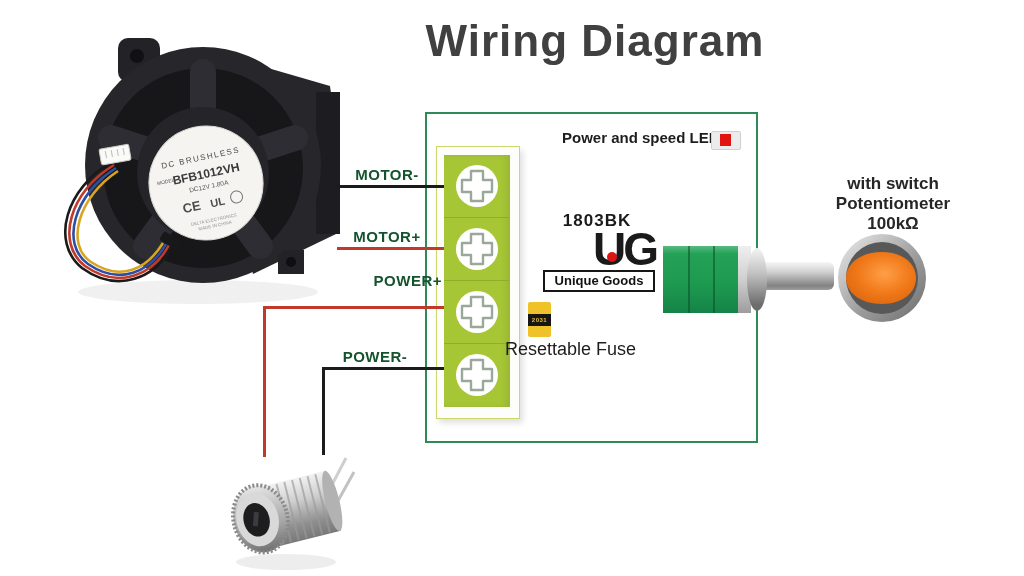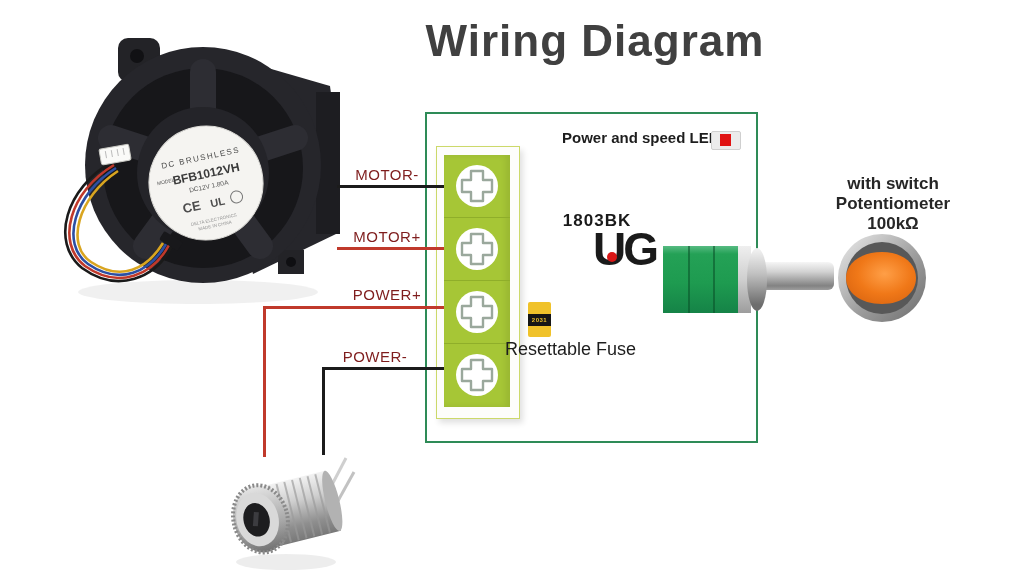--- a/index.html
+++ b/index.html
@@ -18,21 +18,21 @@
   
   .strip{left:436px;top:146px;width:82px;height:271px;background:#fdfdfb;border:1px solid #ccd96a;
          box-shadow:3px 4px 6px rgba(0,0,0,.12);z-index:2;}
   .lime{left:444px;top:155px;width:66px;height:252px;background:#a6c636;z-index:3;
         box-shadow:inset -4px 0 6px rgba(0,0,0,.08);}
   .cell{position:relative;width:66px;height:63px;border-bottom:1px solid #8fae2a;box-sizing:border-box;}
   .cell:last-child{border-bottom:none;}
   .screw{position:absolute;left:10px;top:8px;}
   
   .wire{z-index:6;}
-  .wlabel{width:110px;text-align:center;font-size:15px;font-weight:400;letter-spacing:.5px;color:#7f1d1d;z-index:6;}
+  .wlabel{width:110px;text-align:center;font-size:15px;font-weight:700;letter-spacing:.5px;color:#14532d;z-index:6;}
   
   .led-label{left:562px;top:129px;font-size:15px;font-weight:800;color:#1d1d1d;z-index:4;}
   .led-chip{left:711px;top:131px;width:28px;height:17px;background:#ececec;border:1px solid #cfcfcf;border-radius:2px;z-index:4;}
   .led-chip .die{position:absolute;left:8px;top:2px;width:11px;height:12px;background:#e01212;}
   
   .brand-model{left:538px;top:211px;width:118px;text-align:center;font-size:17px;font-weight:800;letter-spacing:1px;color:#1a1a1a;z-index:4;}
   .monogram{left:538px;top:226px;width:118px;text-align:right;font-size:46px;font-weight:900;
             letter-spacing:-3px;color:#1a1a1a;line-height:1;z-index:4;}
   .g-dot{left:607px;top:252px;width:10px;height:10px;border-radius:50%;background:#d81616;z-index:5;}
   .tagline{left:543px;top:270px;width:108px;height:18px;border:2px solid #161616;background:#fff;
@@ -151,38 +151,39 @@
     <div class="cell">
       <svg class="screw" width="46" height="46" viewBox="0 0 46 46">
         <circle cx="23" cy="23" r="21" fill="#fff"></circle>
         <path d="M17 8 h12 v9 h9 v12 h-9 v9 h-12 v-9 h-9 v-12 h9 z" fill="#fff" stroke="#9aa89c" stroke-width="2.4" stroke-linejoin="round"></path>
       </svg>
     </div>
   </div>
 
   <div class="abs wlabel" style="left:332px;top:166px;">MOTOR-</div>
   <div class="abs wlabel" style="left:332px;top:228px;">MOTOR+</div>
-  <div class="abs wlabel" style="left:332px;top:286px;">POWER+</div>
+  <div class="abs wlabel" style="left:332px;top:272px;text-align:right;">POWER+</div>
   <div class="abs wlabel" style="left:320px;top:348px;">POWER-</div>
 
   <div class="abs wire" style="left:337px;top:185px;width:107px;height:3px;background:#1b1b1b;"></div>
   <div class="abs wire" style="left:337px;top:247px;width:107px;height:3px;background:#c0392b;"></div>
   <div class="abs wire" style="left:263px;top:306px;width:181px;height:3px;background:#c0392b;"></div>
   <div class="abs wire" style="left:263px;top:306px;width:3px;height:151px;background:#c0392b;"></div>
   <div class="abs wire" style="left:322px;top:367px;width:122px;height:3px;background:#1b1b1b;"></div>
   <div class="abs wire" style="left:322px;top:367px;width:3px;height:88px;background:#1b1b1b;"></div>
 
   <div class="abs led-label">Power and speed LED</div>
   <div class="abs led-chip">
       <div class="die"></div>
     </div>
 
   <div class="abs brand-model">1803BK</div>
   <div class="abs monogram">UG</div>
   <div class="abs g-dot"></div>
+  <div class="abs tagline">Unique Goods</div>
 
   <div class="abs fuse">
     <div class="band">2031</div>
   </div>
   <div class="abs fuse-label">Resettable Fuse</div>
 
   <div class="abs pot-body">
     <div class="seam1"></div>
       <div class="seam2"></div>
   </div>

